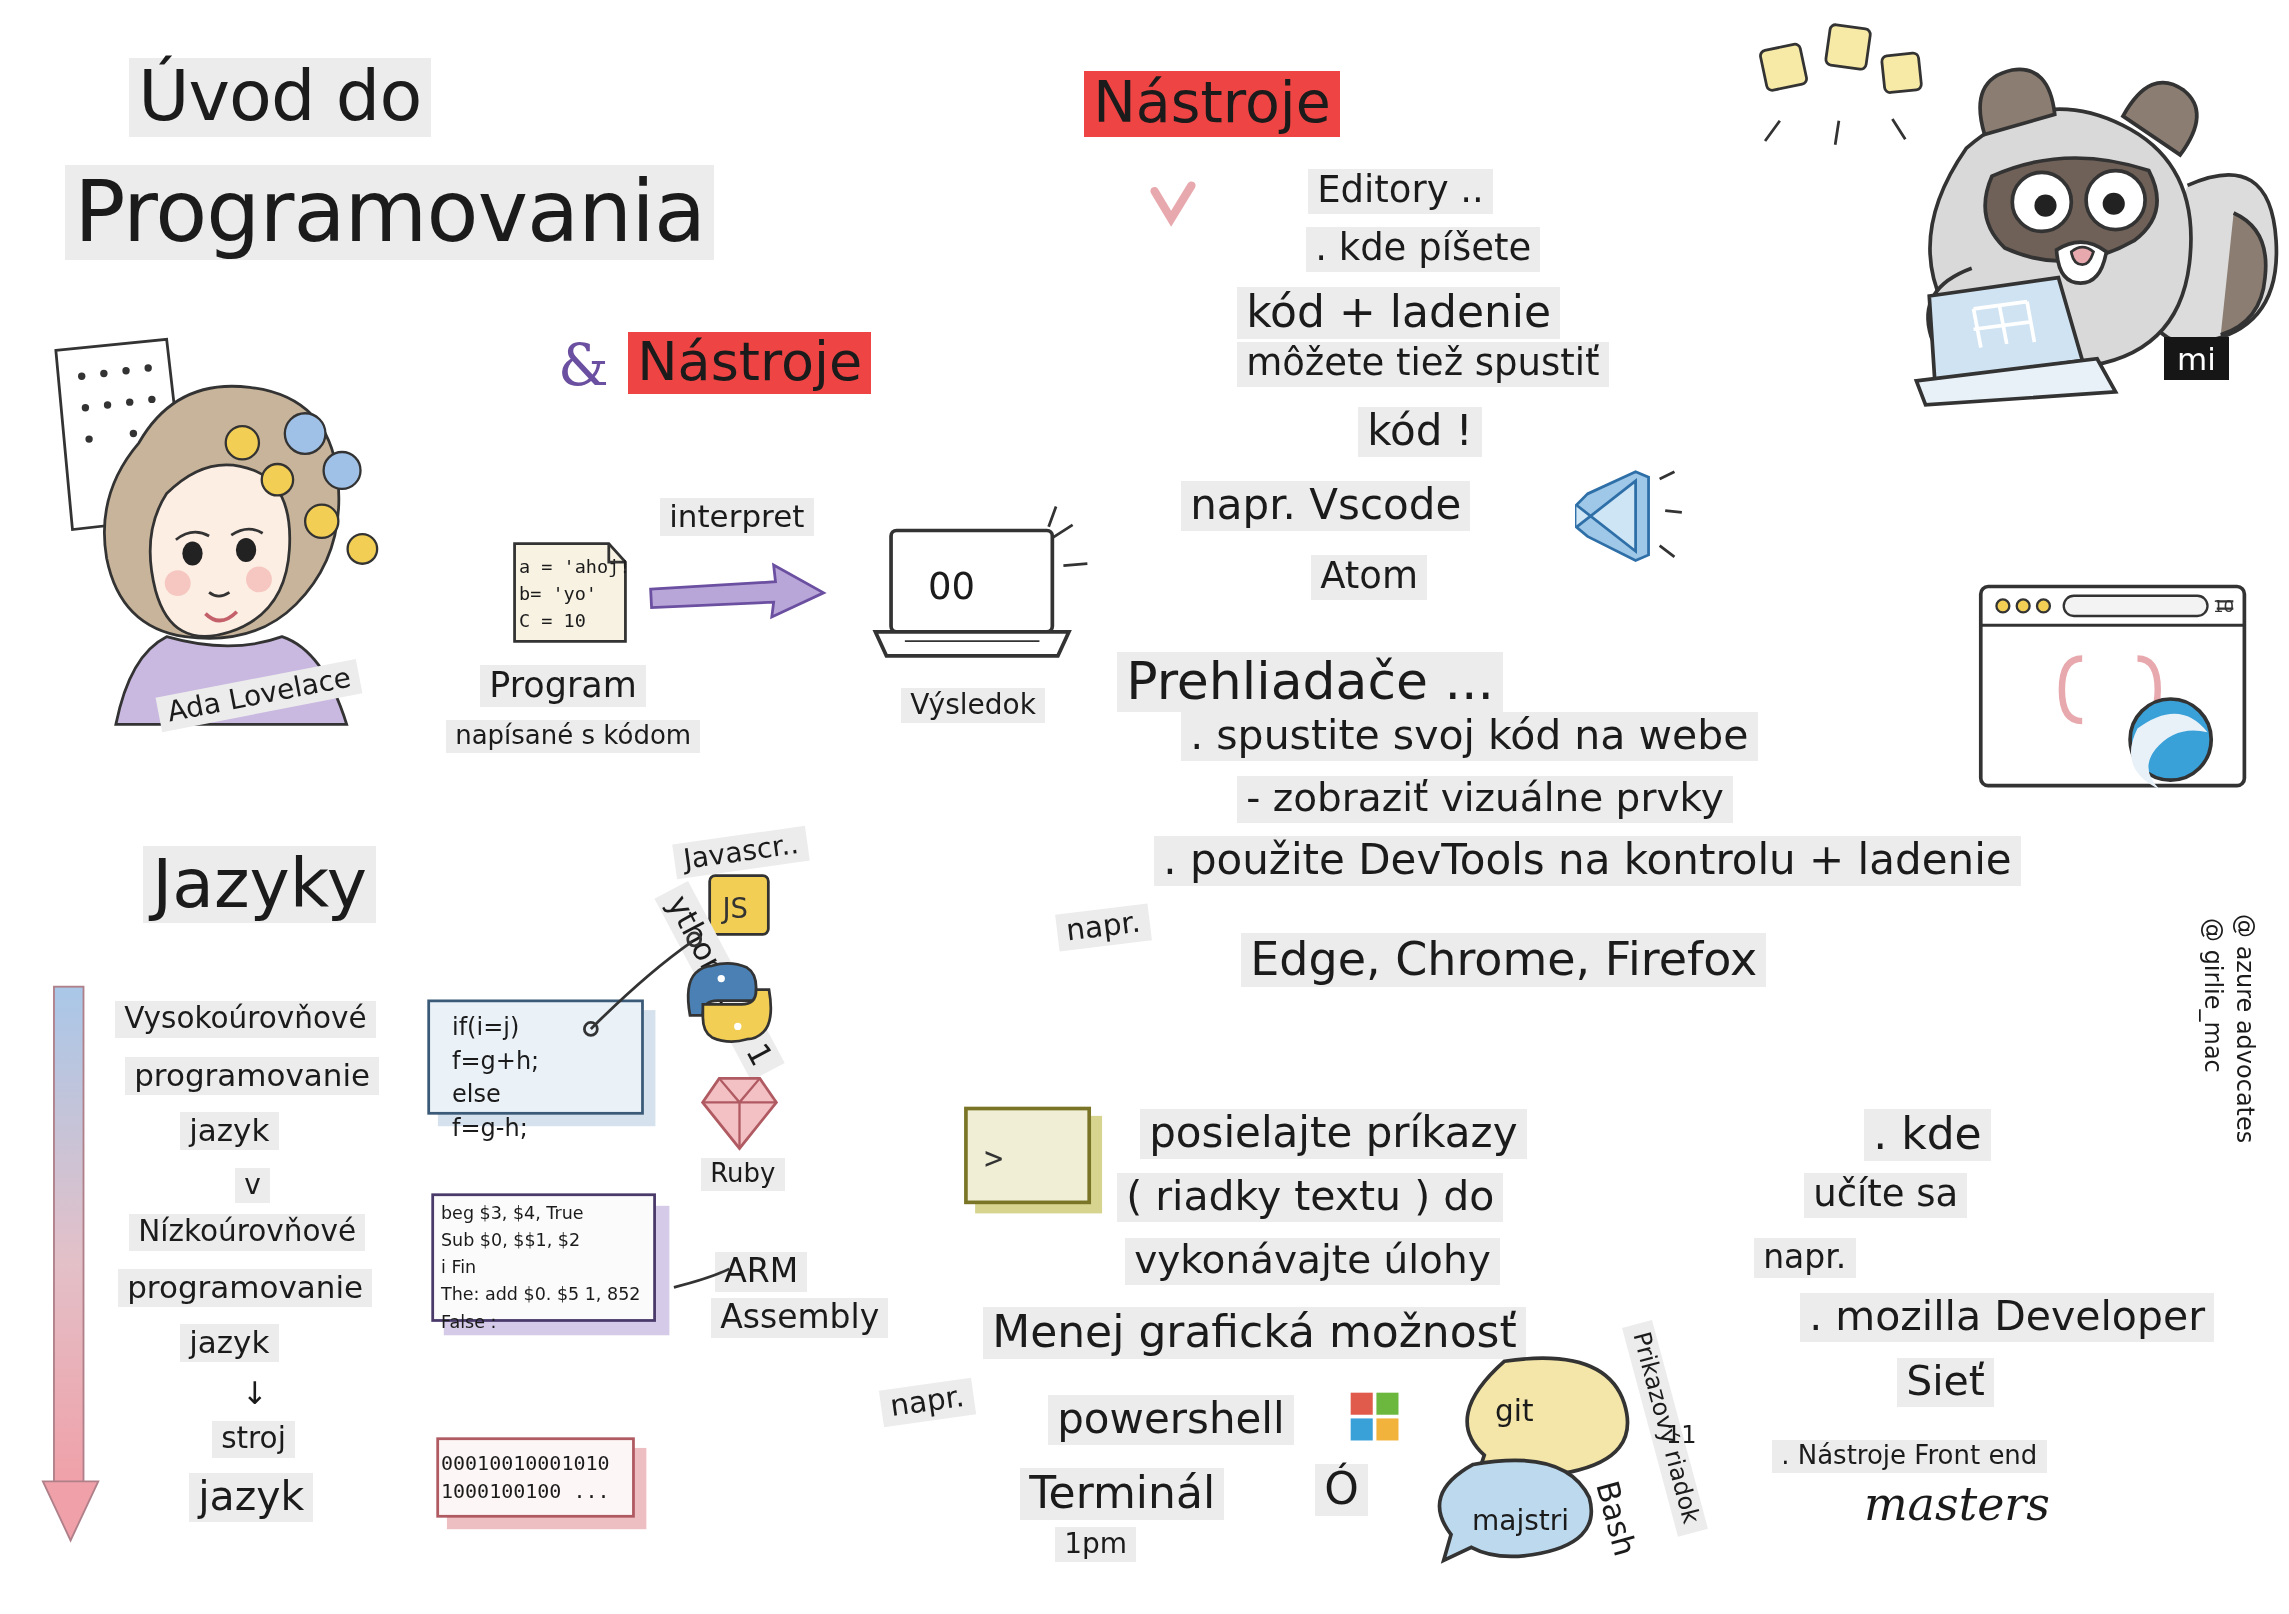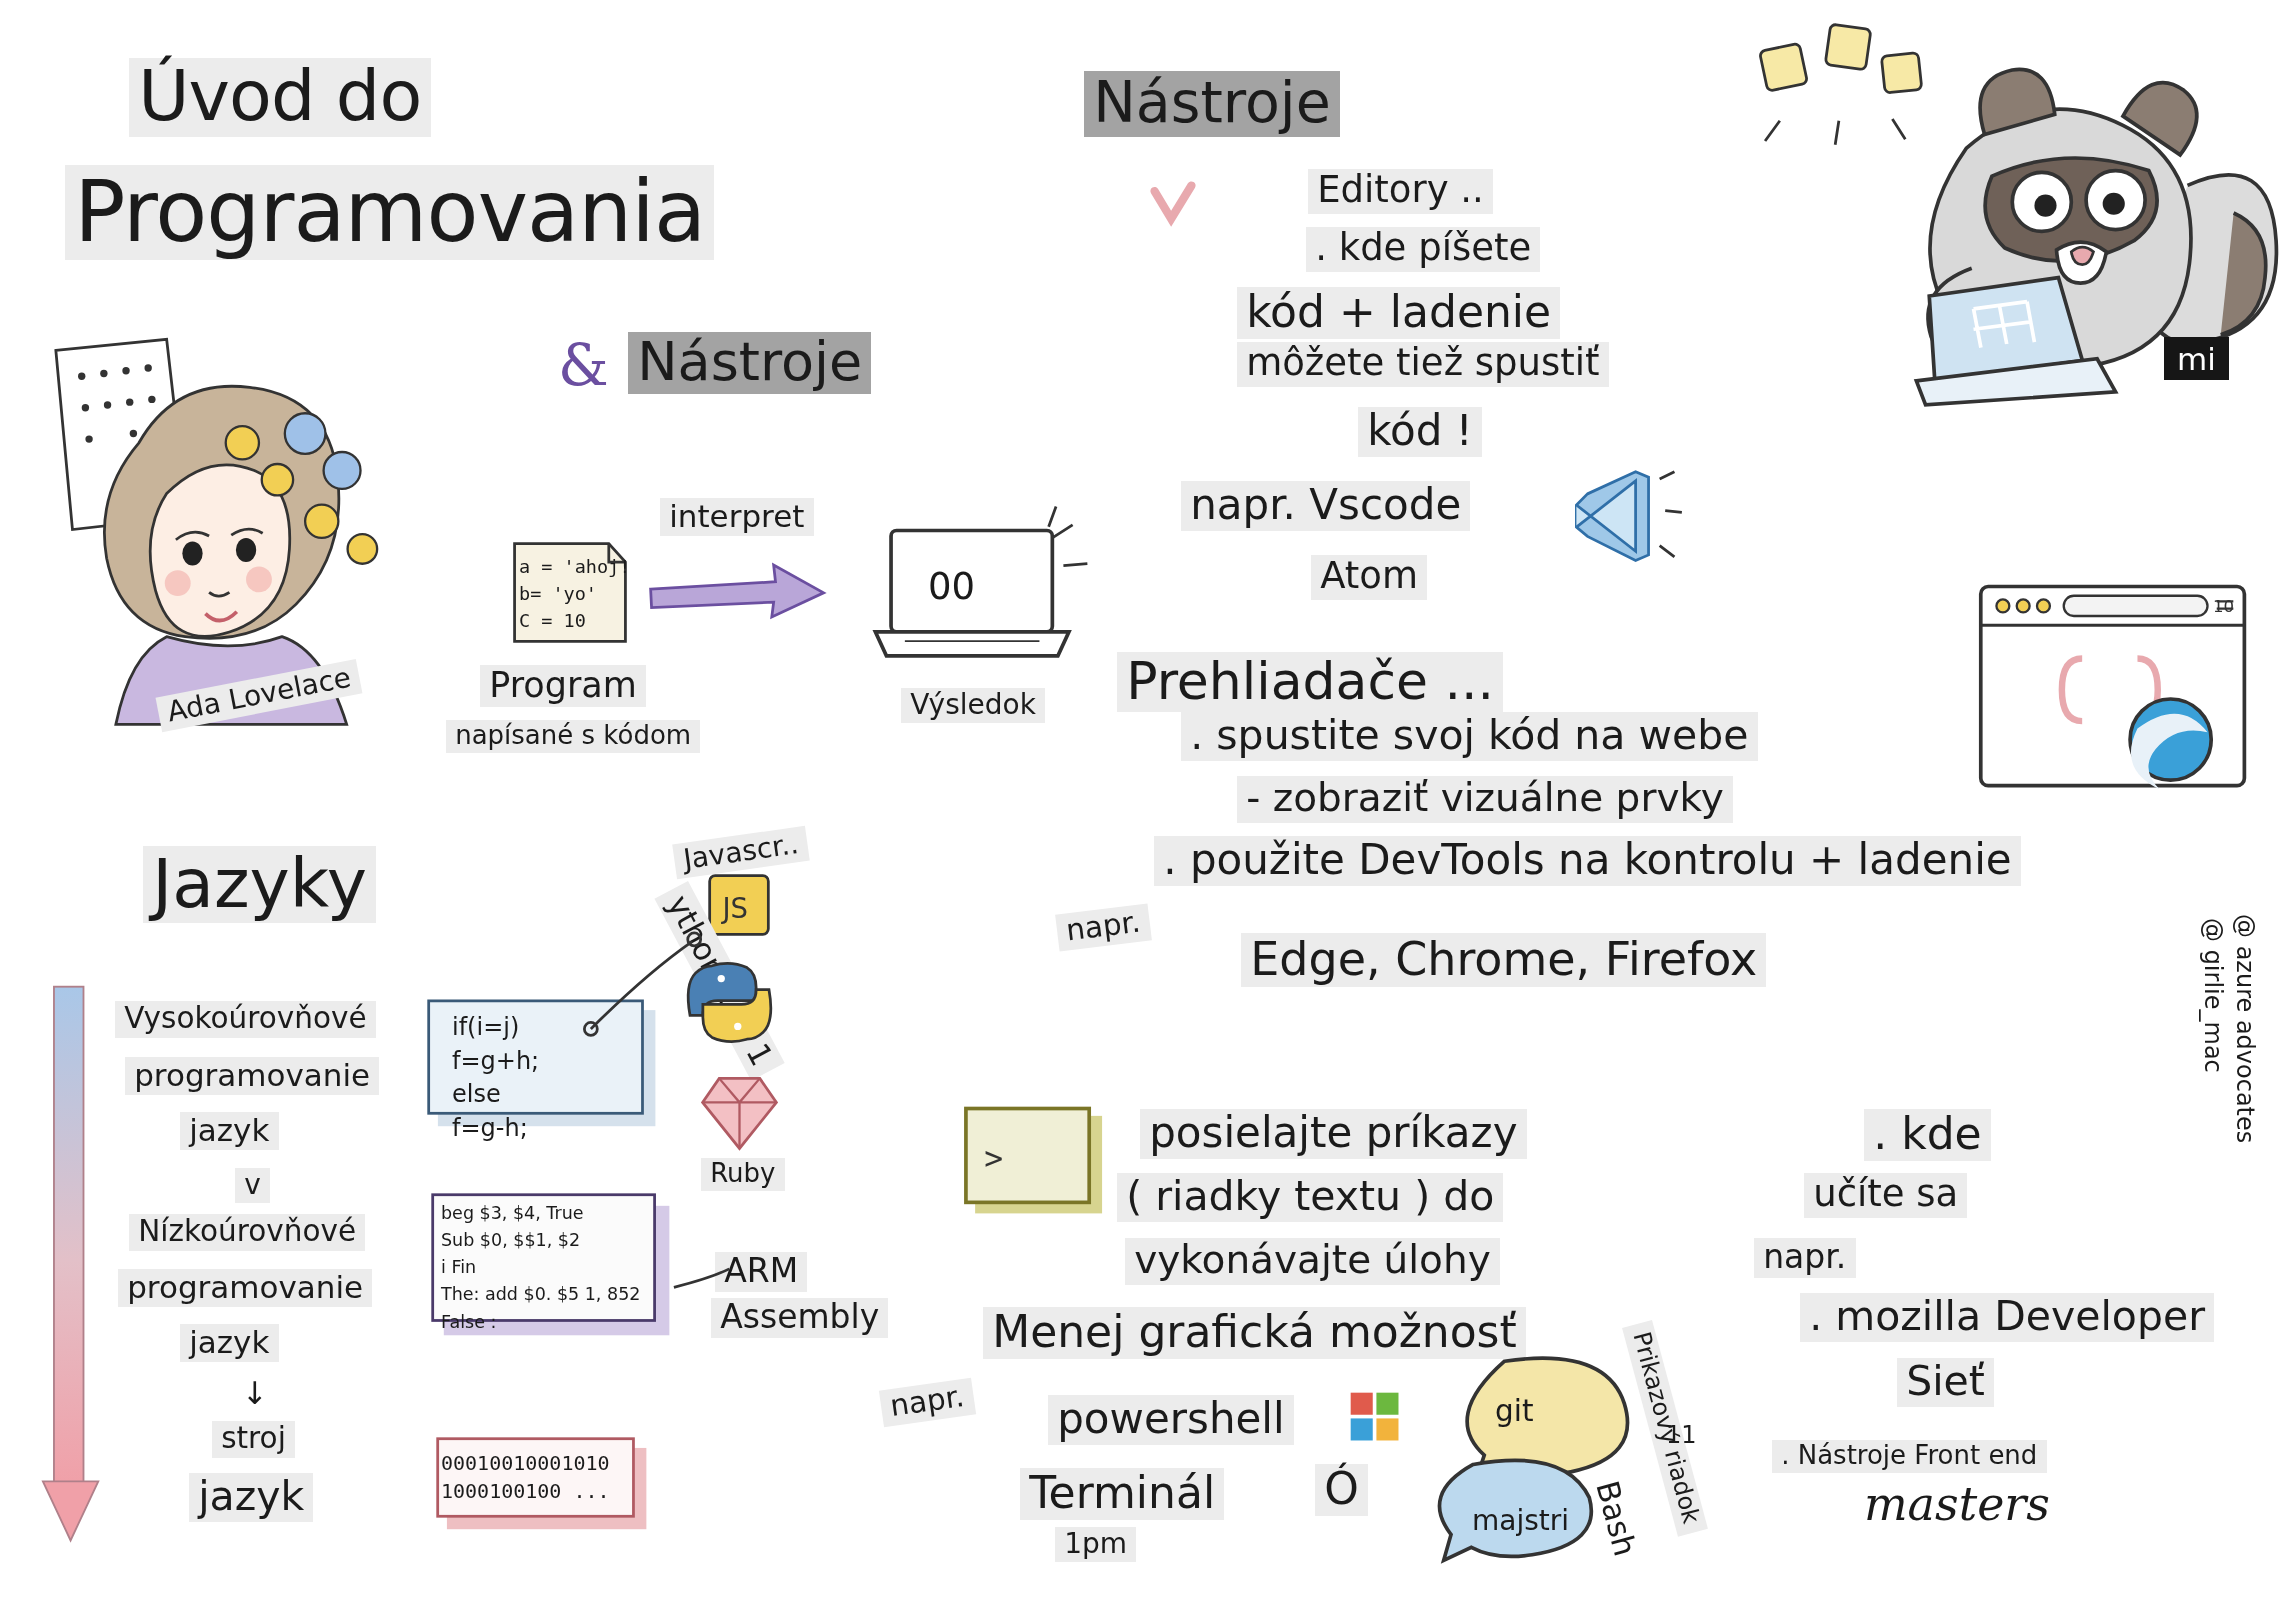--- a/index.html
+++ b/index.html
@@ -20,21 +20,21 @@
     inset: 0;
   }
   .abs { position: absolute; }
   .hl {
     background: #ececec;
     display: inline-block;
     padding: 1.8px 9.2px 3.7px 9.2px;
     line-height: 1.05;
     white-space: nowrap;
   }
-  .hl-green { background: #a3a3a3; }
+  .hl-green { background: #ef4444; }
 
   
   #title-uvod {
     left: 129px; top: 55px;
     font-size: 70px; font-weight: 400;
     letter-spacing: -0.9px;
   }
   #title-prog {
     left: 65px; top: 162px;
     font-size: 85px; font-weight: 400;

